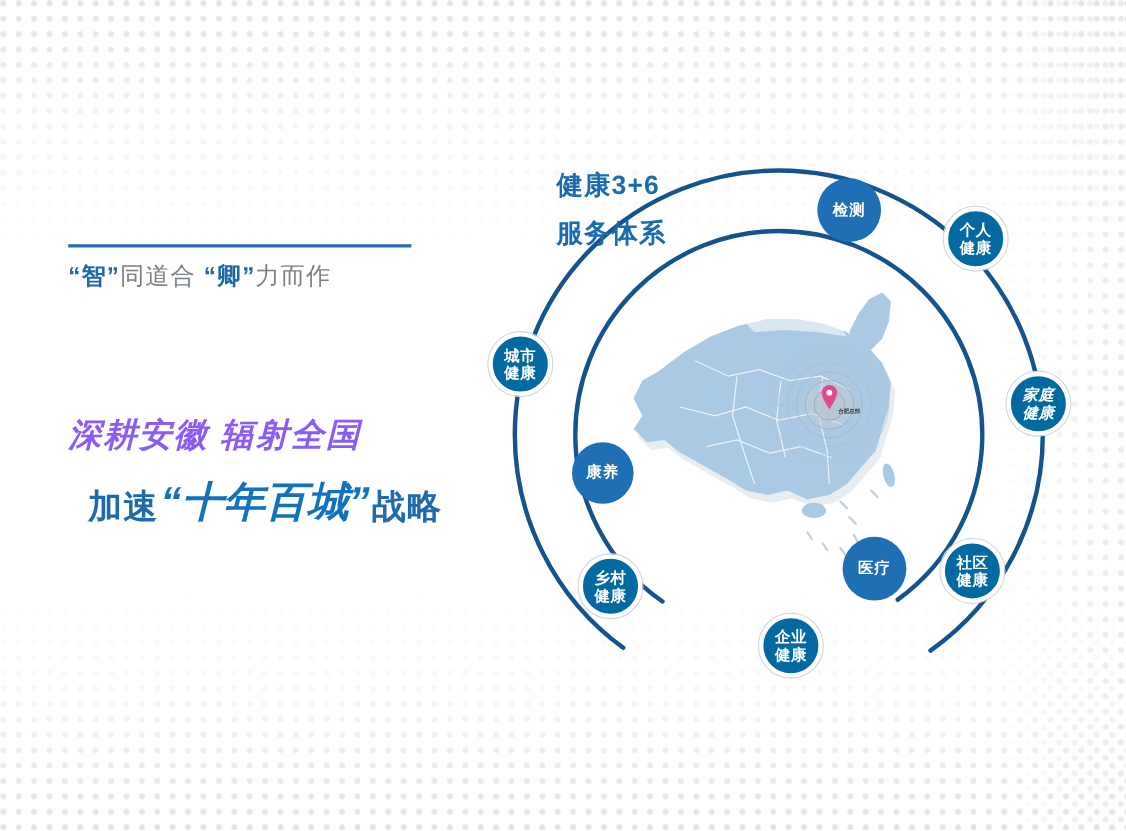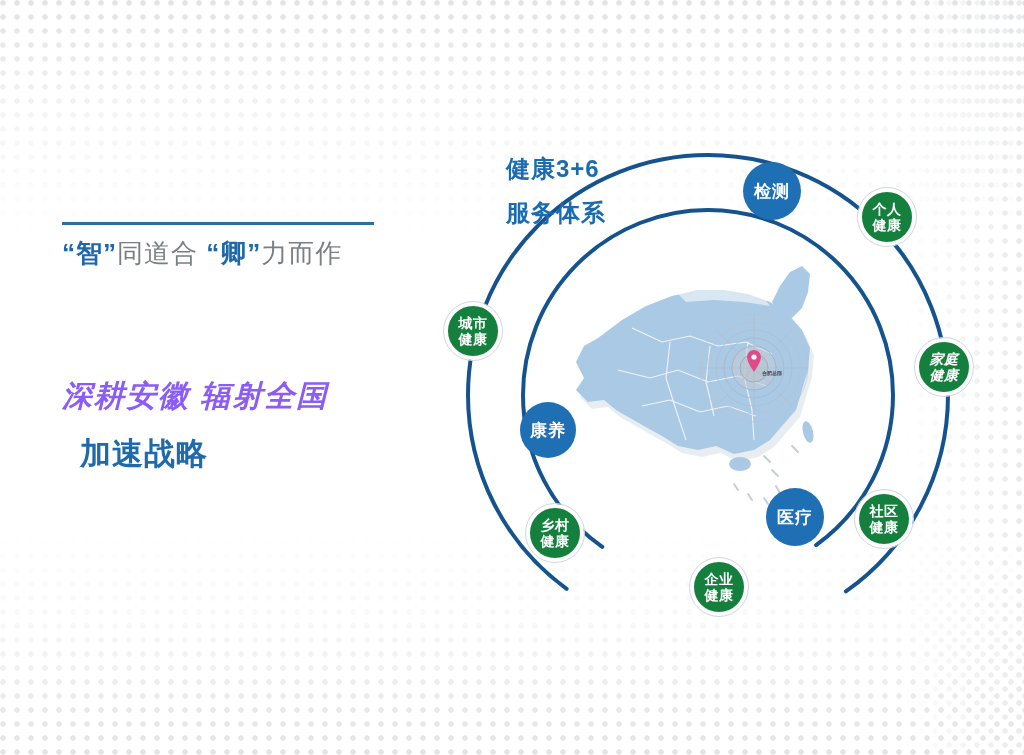--- a/index.html
+++ b/index.html
@@ -74,21 +74,21 @@
     top: 222px;
     left: 2px;
     width: 312px;
     height: 3px;
     background: #2a6ea8;
   }
   .brand-sub {
     position: absolute;
     top: 237px;
     left: 2px;
-    font-size: 26px;
+    font-size: 22px;
     line-height: 1.25;
     letter-spacing: 1px;
     color: #7a7f84;
     white-space: nowrap;
     font-weight: 500;
   }
   .brand-sub .hl {
     color: #1e67a8;
     font-weight: 700;
   }
@@ -173,25 +173,25 @@
     justify-content: center;
     text-align: center;
     color: #ffffff;
     font-weight: 700;
     z-index: 5;
     box-sizing: border-box;
   }
   .node span { display: block; }
   .node-core {
     background: #1f6fb5;
-    font-size: 17px;
+    font-size: 14px;
     letter-spacing: 1px;
   }
   .node-ring {
-    background: #15803d;
+    background: #0369a1;
     border: 4px solid #ffffff;
     outline: 1.5px solid #cfd8de;
     font-size: 14px;
     line-height: 16px;
     letter-spacing: 0.5px;
   }
 
   
   .map-wrap {
     position: absolute;
@@ -230,20 +230,21 @@
     <div class="brand-rule"></div>
 
     <div class="brand-sub">
       <span class="hl">“智”</span><span>同道合 </span><span class="hl">“卿”</span><span>力而作</span>
     </div>
 
     <div class="claim-1">深耕安徽 辐射全国</div>
 
     <div class="claim-2">
       <span>加速</span>
+        <span class="big">“十年百城”</span>
         <span>战略</span>
     </div>
 
   </div>
 
   <div class="diagram">
 
     <svg width="560" height="530" viewBox="0 0 560 530" aria-hidden="true">
 
       <circle cx="290" cy="275" r="240" fill="none" stroke="#15538f" stroke-width="4" stroke-linecap="round" stroke-dasharray="1210 298" stroke-dashoffset="980"></circle>

